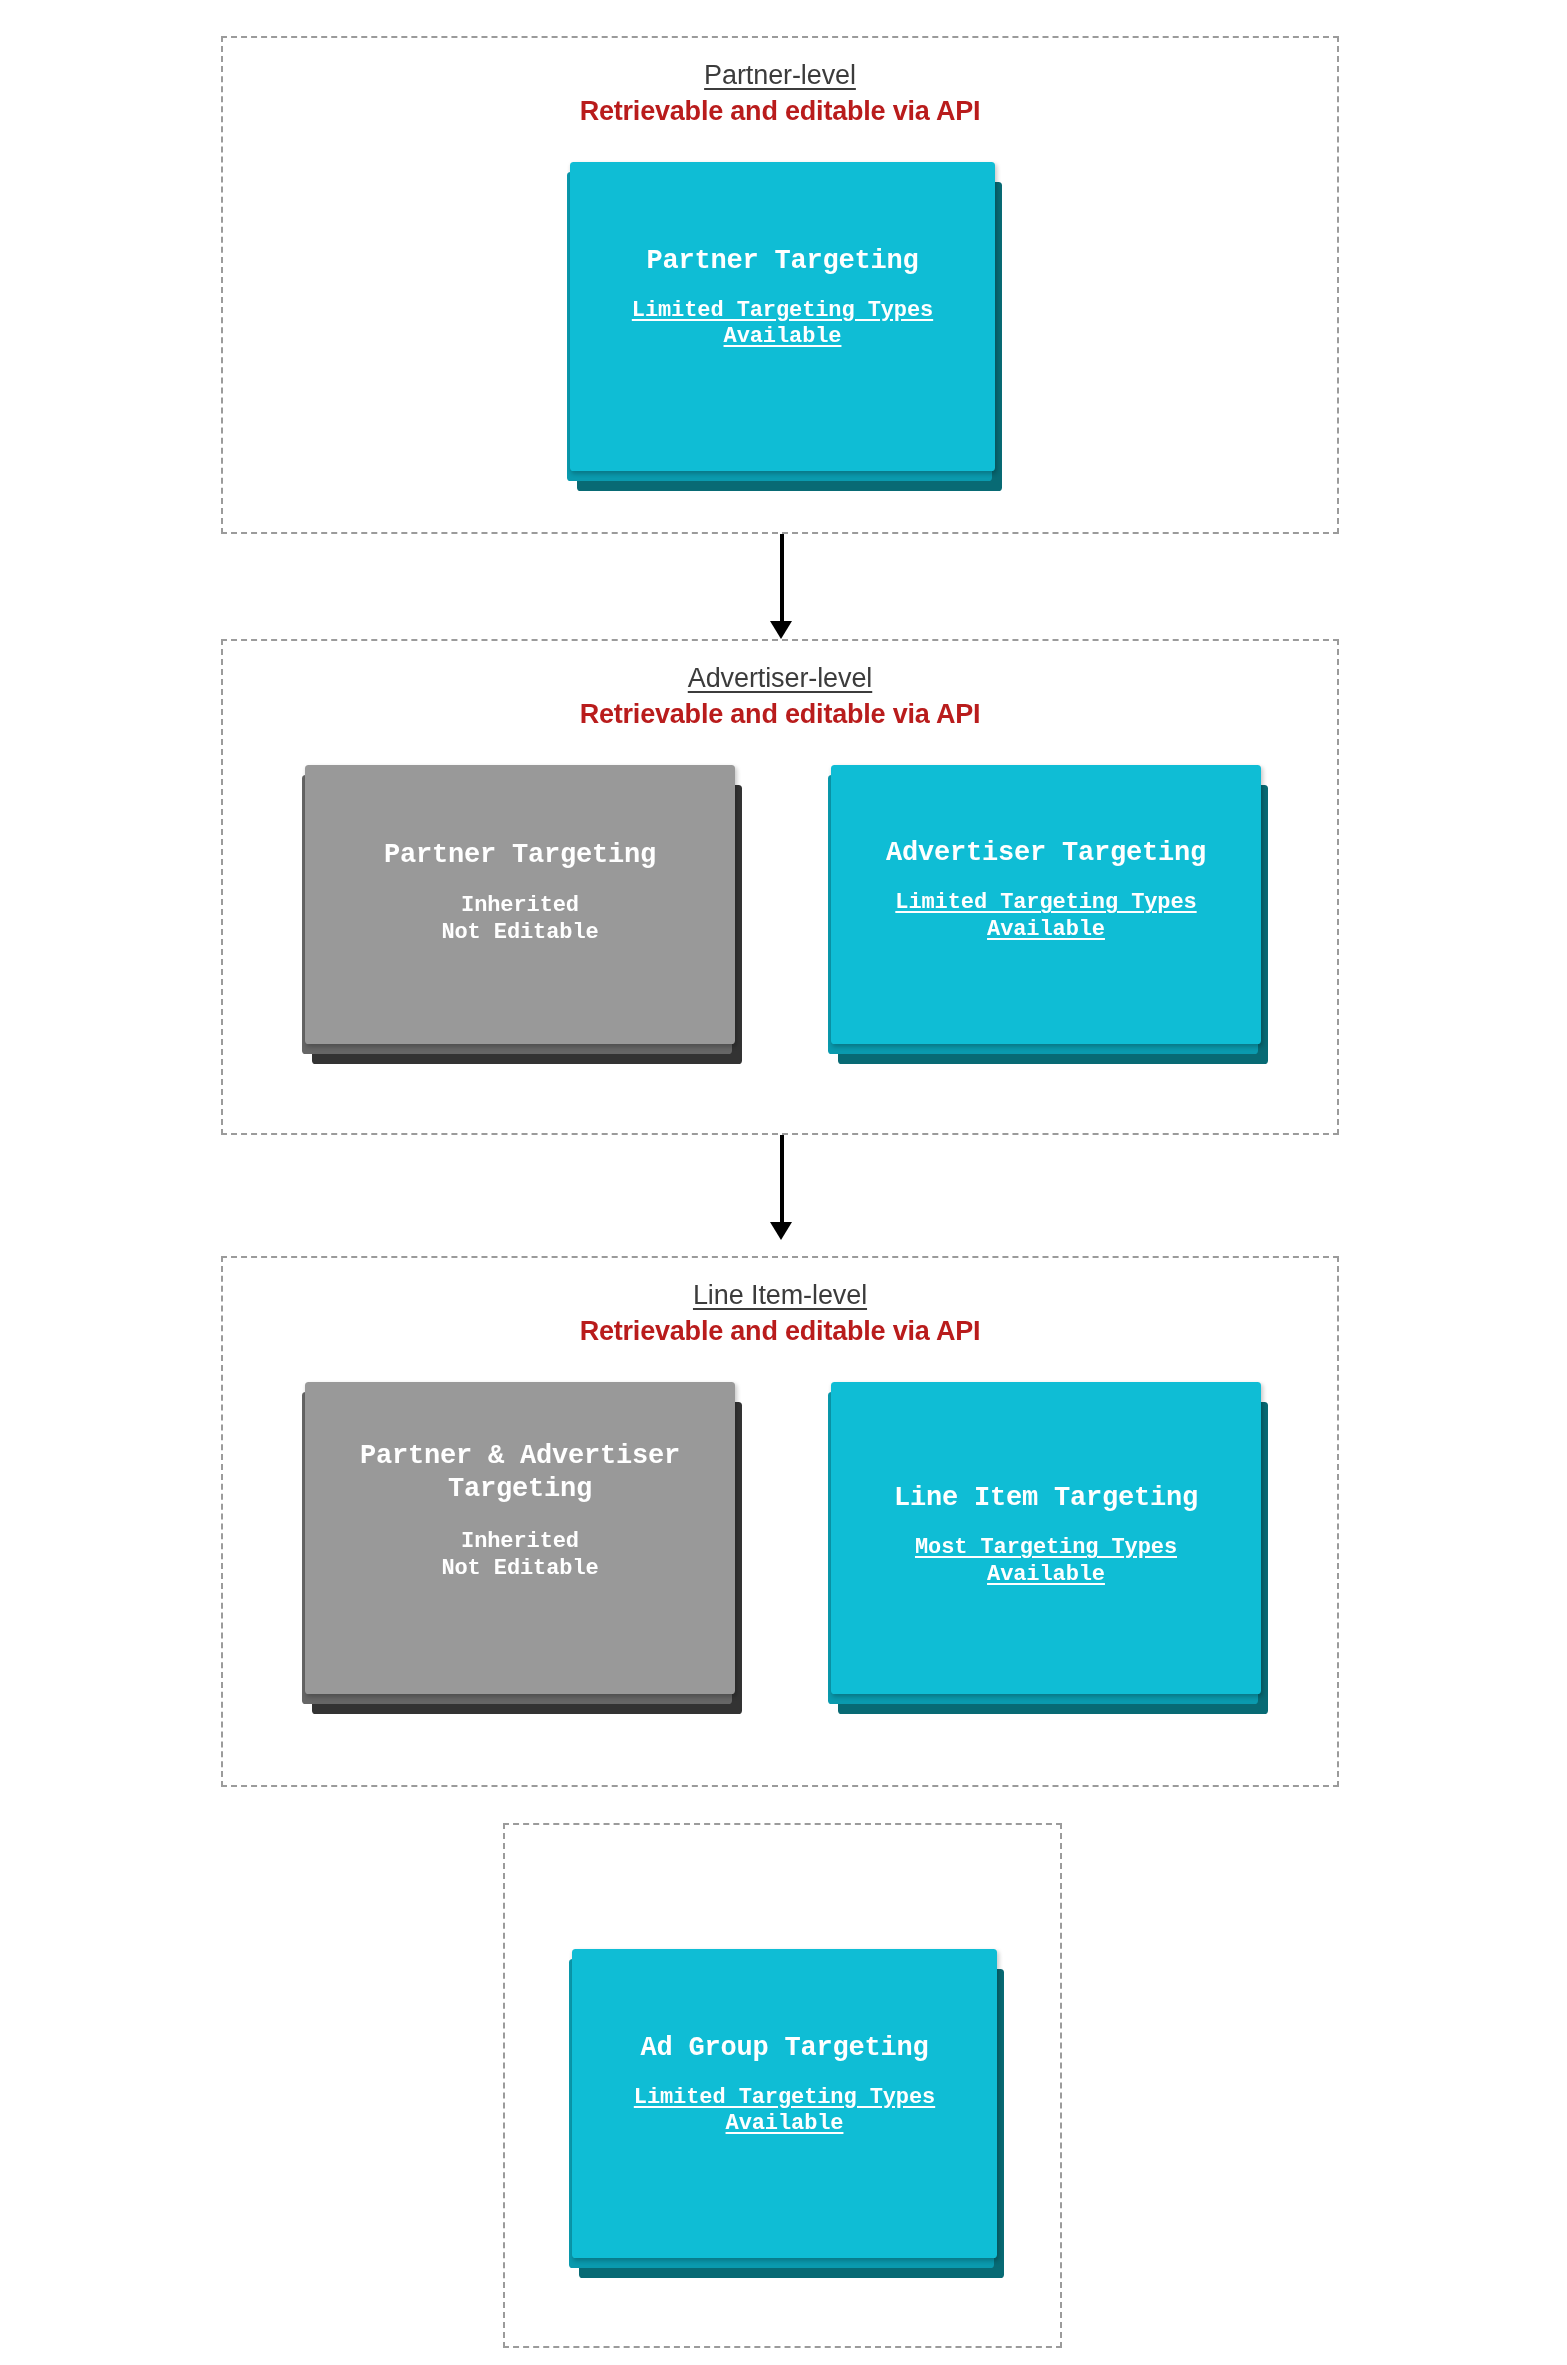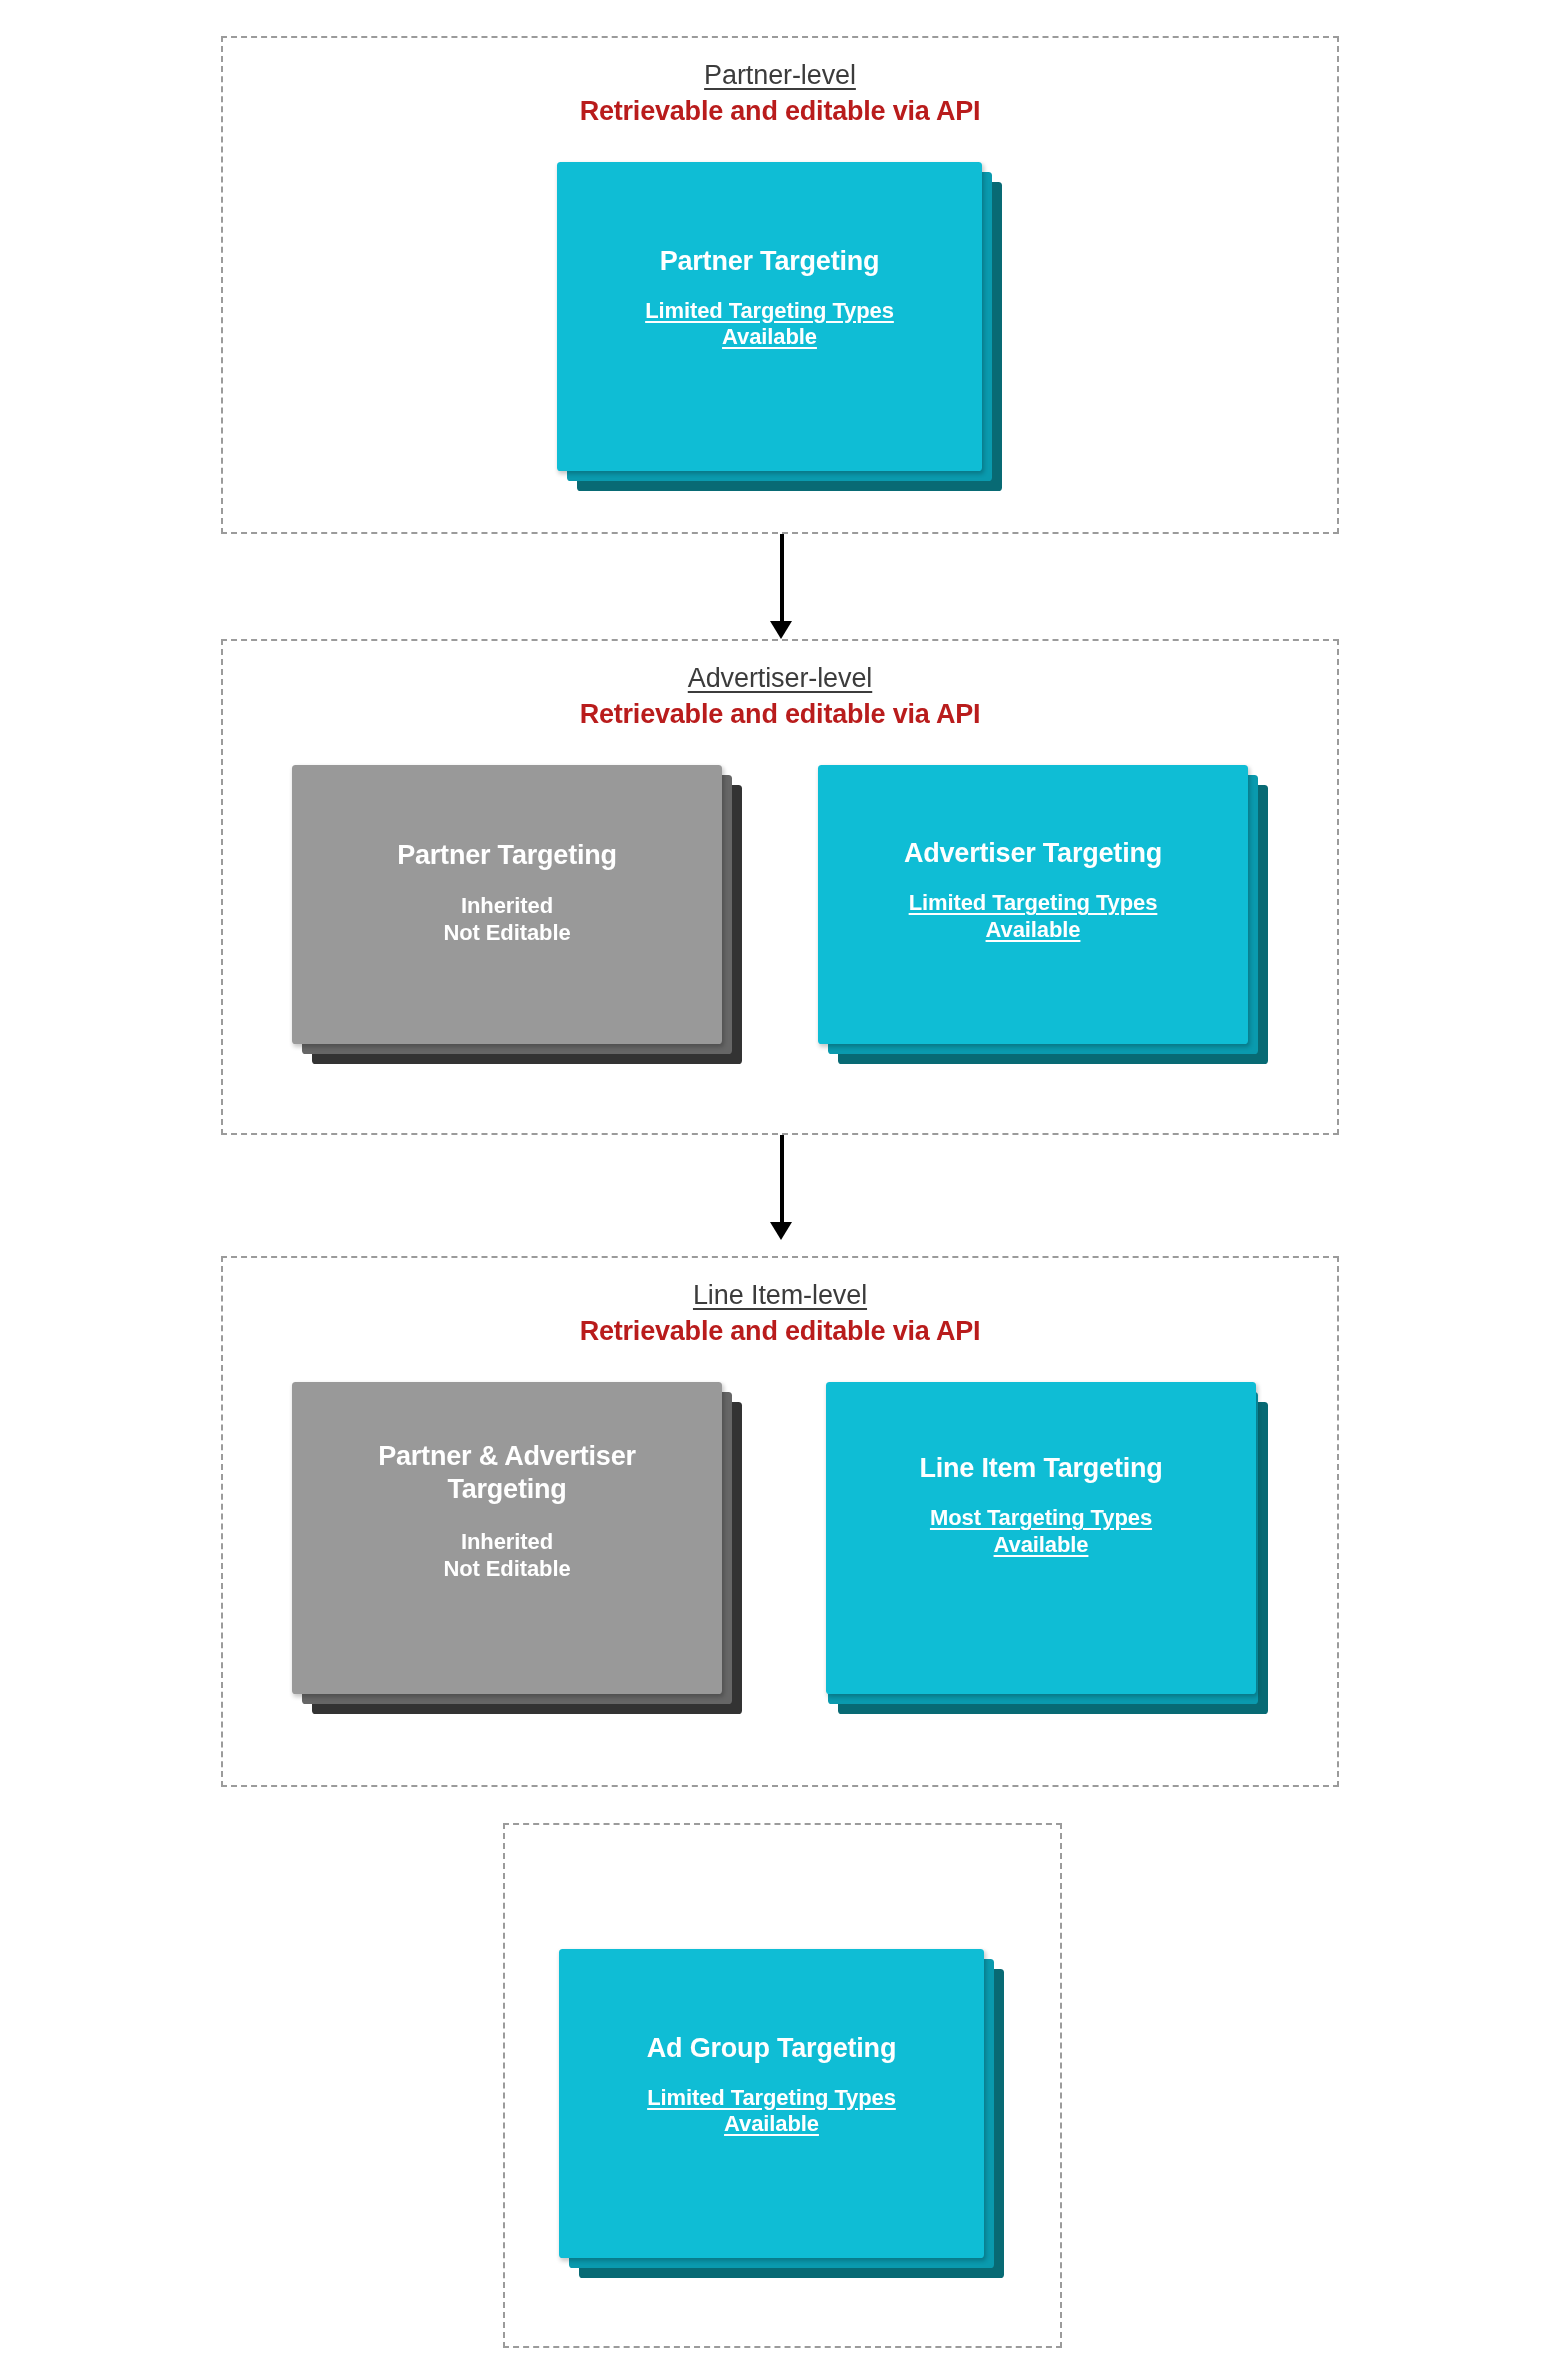--- a/index.html
+++ b/index.html
@@ -51,26 +51,27 @@
   .level-sub.alert { color: #fb2600; }
 
   
   .card-stack { position: absolute; }
   .card-layer {
     position: absolute;
     border-radius: 3.6px;
   }
   .card-layer.back  { left: 19.6px; top: 19.6px; }
   .card-layer.mid   { left: 9.8px; top: 9.8px; }
-  .card-layer.front { left: 0;   top: 0;
+  .card-layer.front { left: 13px;   top: 0;
     box-shadow: 1.8px 2.7px 4.5px rgba(0,0,0,0.22);
     display: flex;
     flex-direction: column;
     align-items: center;
     justify-content: flex-start;
+    font-family: Liberation Mono, monospace;
   }
 
   
   .cyan .front { background: #0FBDD5; }
   .cyan .mid   { background: #0A9AAE; }
   .cyan .back  { background: #086a74; }
   
   .gray .front { background: #999999; }
   .gray .mid   { background: #666666; }
   .gray .back  { background: #333333; }
@@ -185,21 +186,21 @@
       <div class="card-layer front" style="width:430px; height:312px; padding-top:58px; padding-left:36px; padding-right:36px;">
         <div class="card-title">Partner &amp; Advertiser Targeting</div>
         <div class="card-sub" style="margin-top:23px;">Inherited</div>
         <div class="card-sub">Not Editable</div>
       </div>
     </div>
 
     <div class="card-stack cyan" style="left:595px; top:124px; width:450px; height:331px;">
       <div class="card-layer back" style="width:430px; height:312px;"></div>
       <div class="card-layer mid" style="width:430px; height:312px;"></div>
-      <div class="card-layer front" style="width:430px; height:312px; padding-top:70px;margin-left:8px;">
+      <div class="card-layer front" style="width:430px; height:312px; padding-top:100px;">
         <div class="card-title">Line Item Targeting</div>
         <div class="card-sub underlined" style="margin-top:20.5px;">Most Targeting Types</div>
         <div class="card-sub underlined">Available</div>
       </div>
     </div>
   </div>
 
   <div class="level-box" style="left:503px; top:1823px; width:559px; height:525px;">
 
     <div class="card-stack cyan" style="left:54px; top:124px; width:445px; height:329px;">

